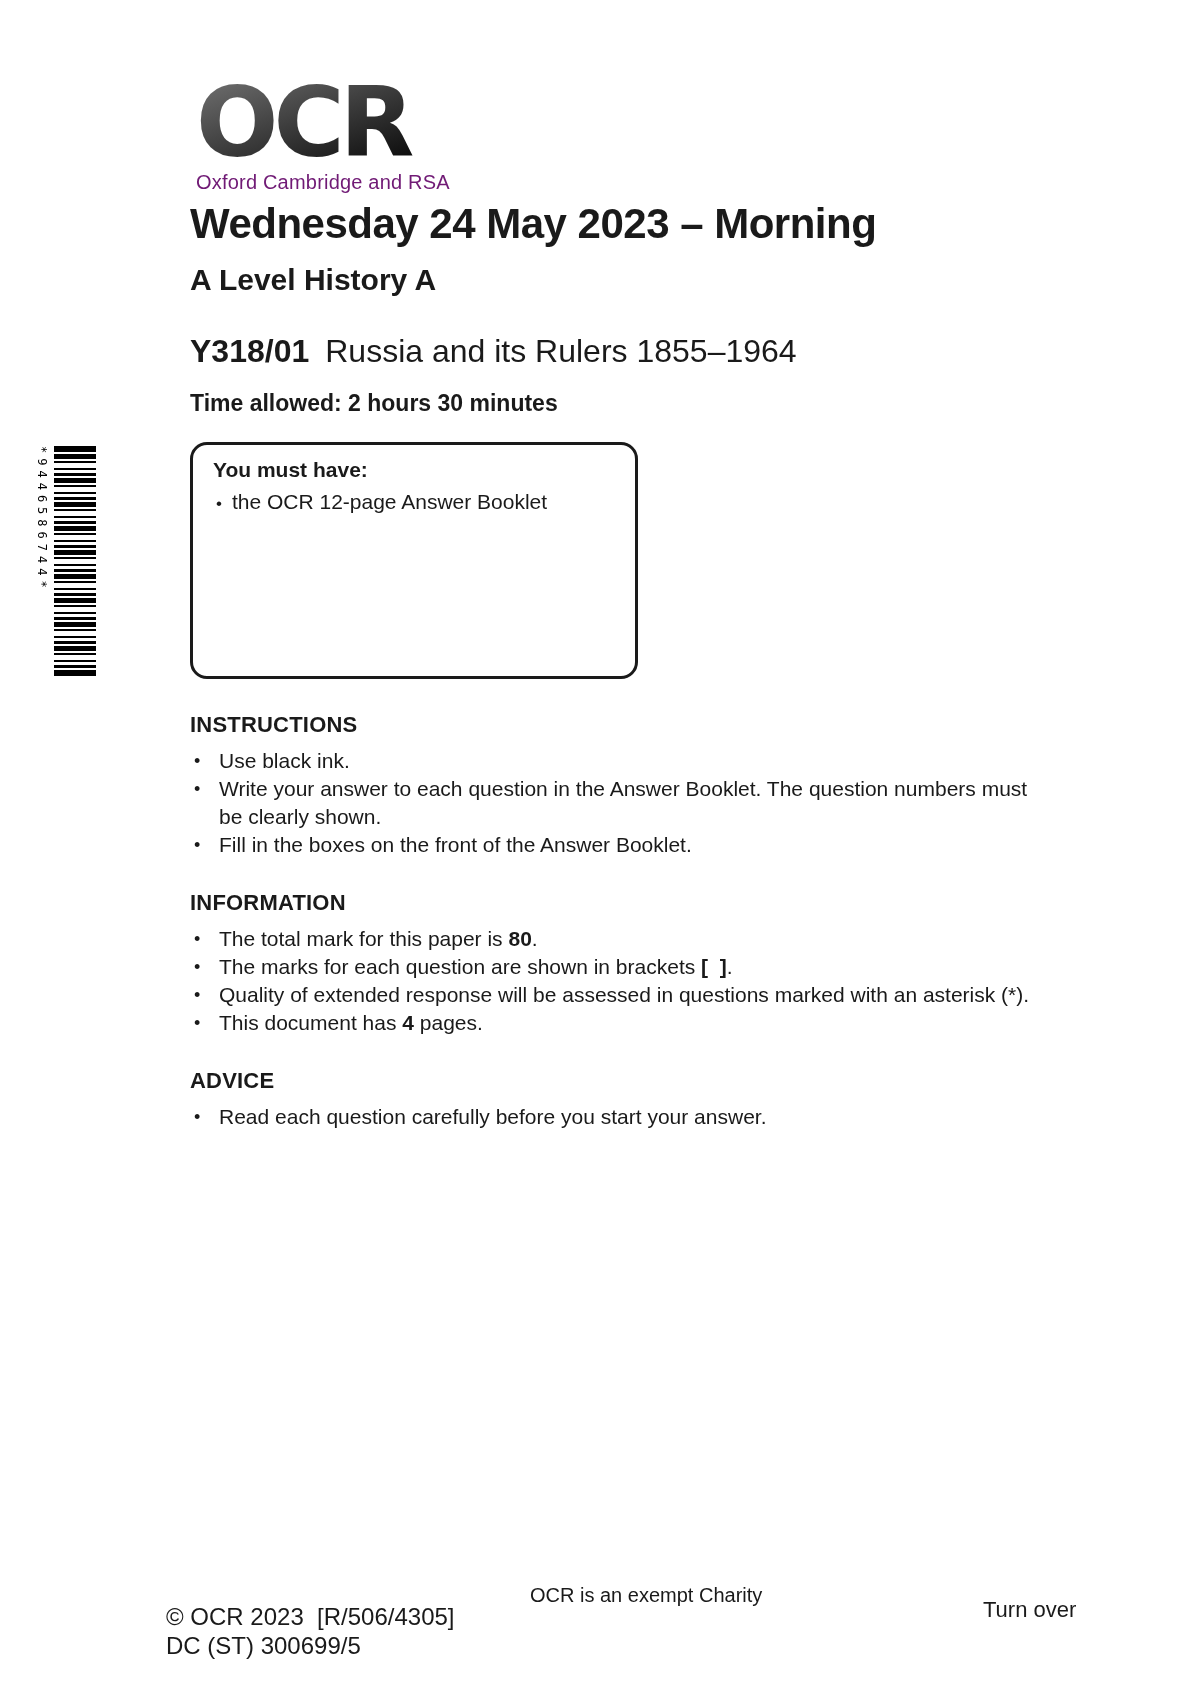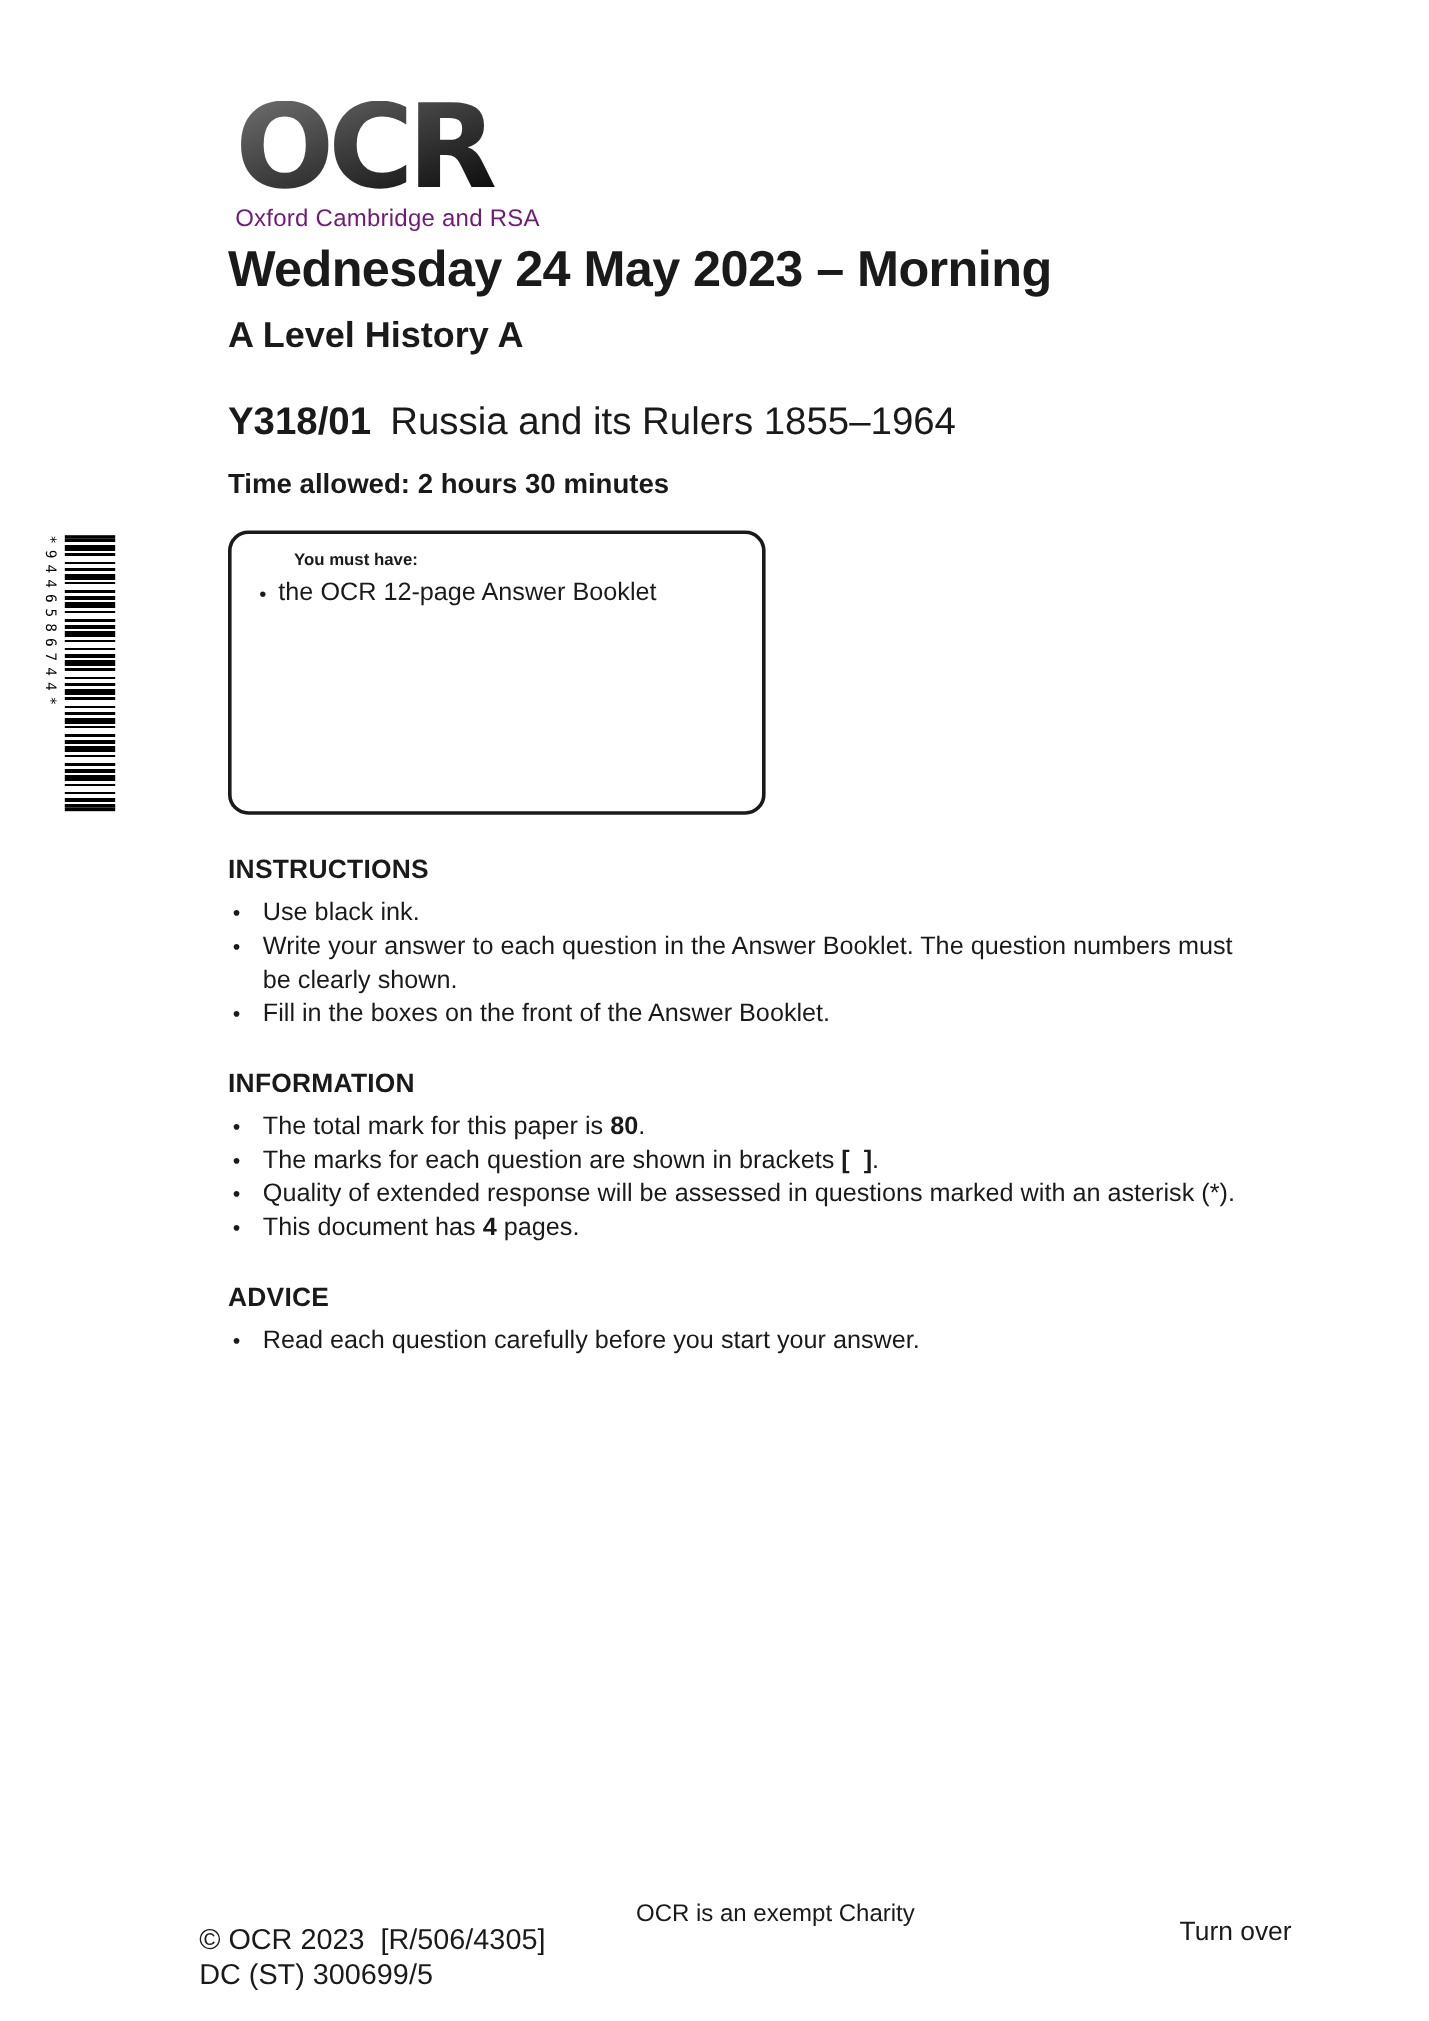--- a/index.html
+++ b/index.html
@@ -62,21 +62,21 @@
   }
 
   
   .must-box {
     position:absolute; left:190px; top:442px;
     width:448px; height:237px;
     border:3px solid #1a1a1a; border-radius:17px;
     padding:13px 20px;
     background:#fff;
   }
-  .must-heading { font-size:14px; font-weight:bold;margin-left:32px; }
+  .must-heading { font-size:21px; font-weight:bold; }
   .must-item { font-size:21px; margin-top:8px; display:flex; }
   .must-item .dot { font-size:17px; margin:0 10px 0 3px; line-height:28px; }
 
   
   .sections { position:absolute; left:190px; top:712px; width:900px; }
   .section { margin-bottom:31px; }
   .section h2 { font-size:22px; margin:0 0 9px 0; letter-spacing:0.2px; }
   .section ul { list-style:none; margin:0; padding:0; }
   .section li {
     position:relative; padding-left:29px;

